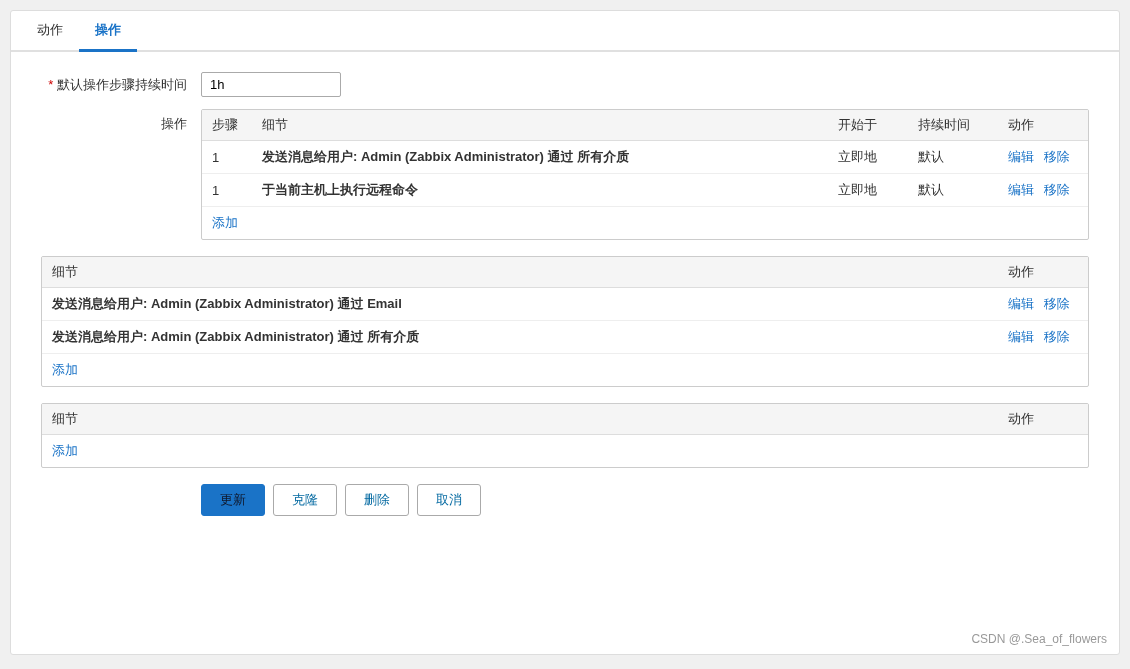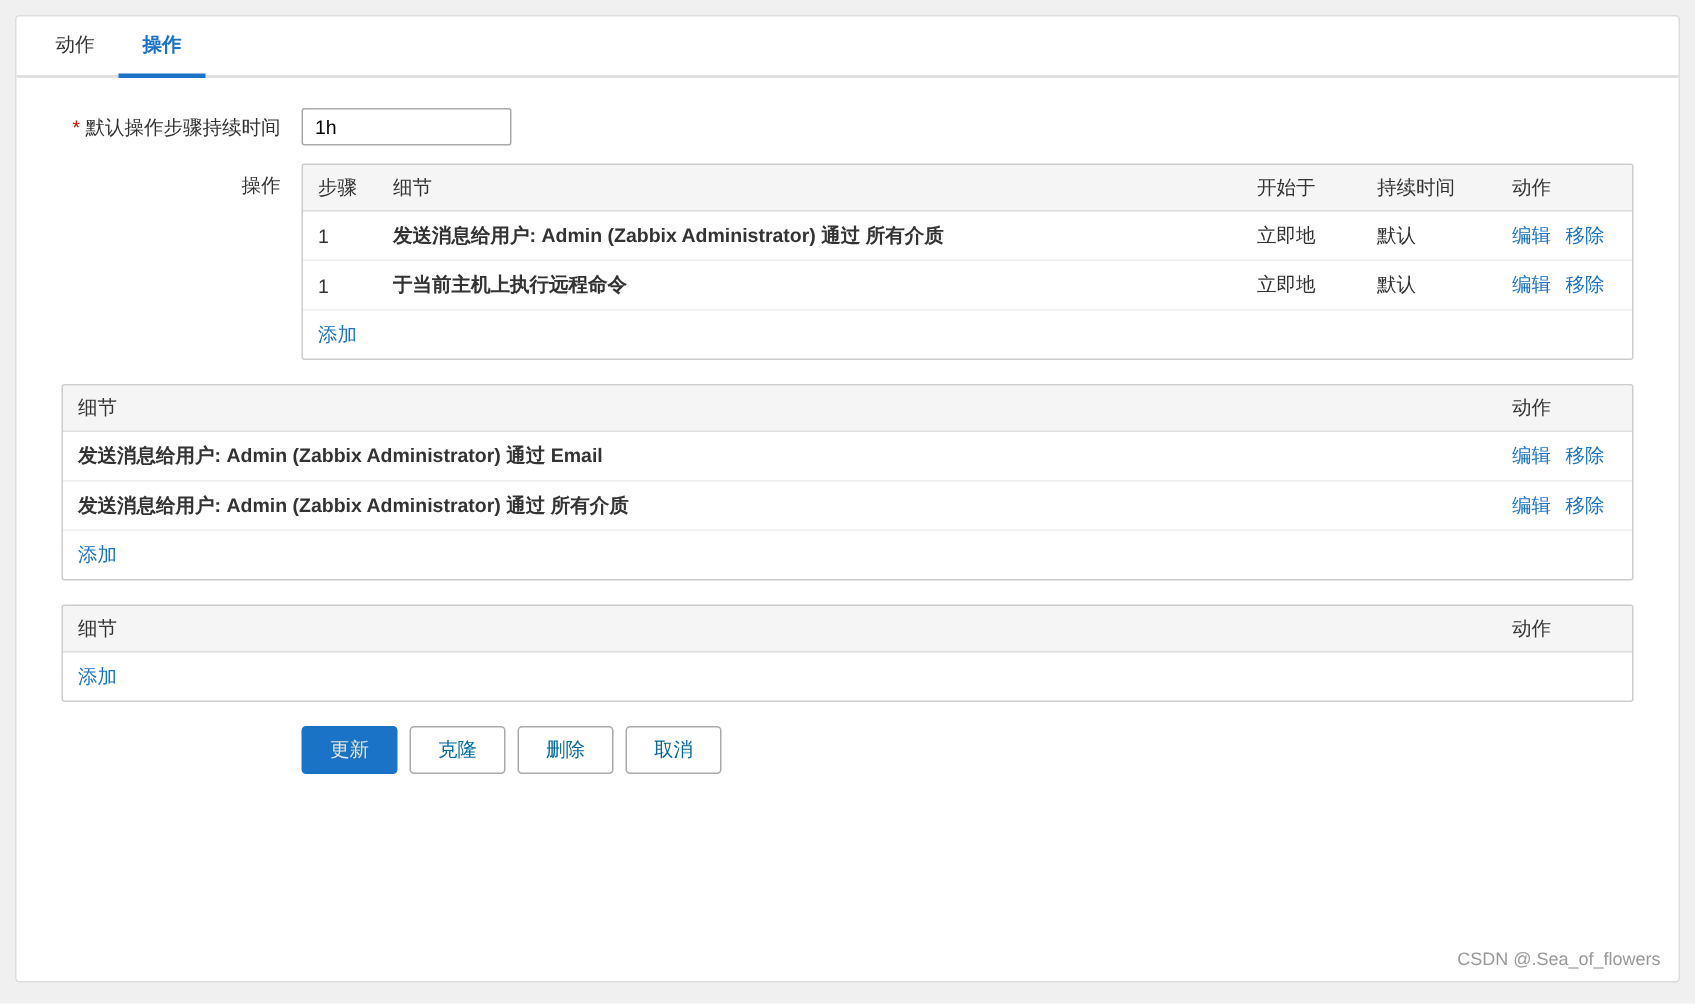--- a/index.html
+++ b/index.html
@@ -152,21 +152,21 @@
     }
     .btn {
       padding: 6px 18px;
       font-size: 13px;
       border-radius: 3px;
       cursor: pointer;
       border: 1px solid transparent;
     }
     .btn-primary {
       background: #1a73c7;
-      color: #e5e5e5;
+      color: #0f172a;
       border-color: #1a73c7;
     }
     .btn-secondary {
       background: #fff;
       color: #0369a1;
       border-color: #aaa;
     }
     .watermark {
       position: absolute;
       bottom: 8px;

